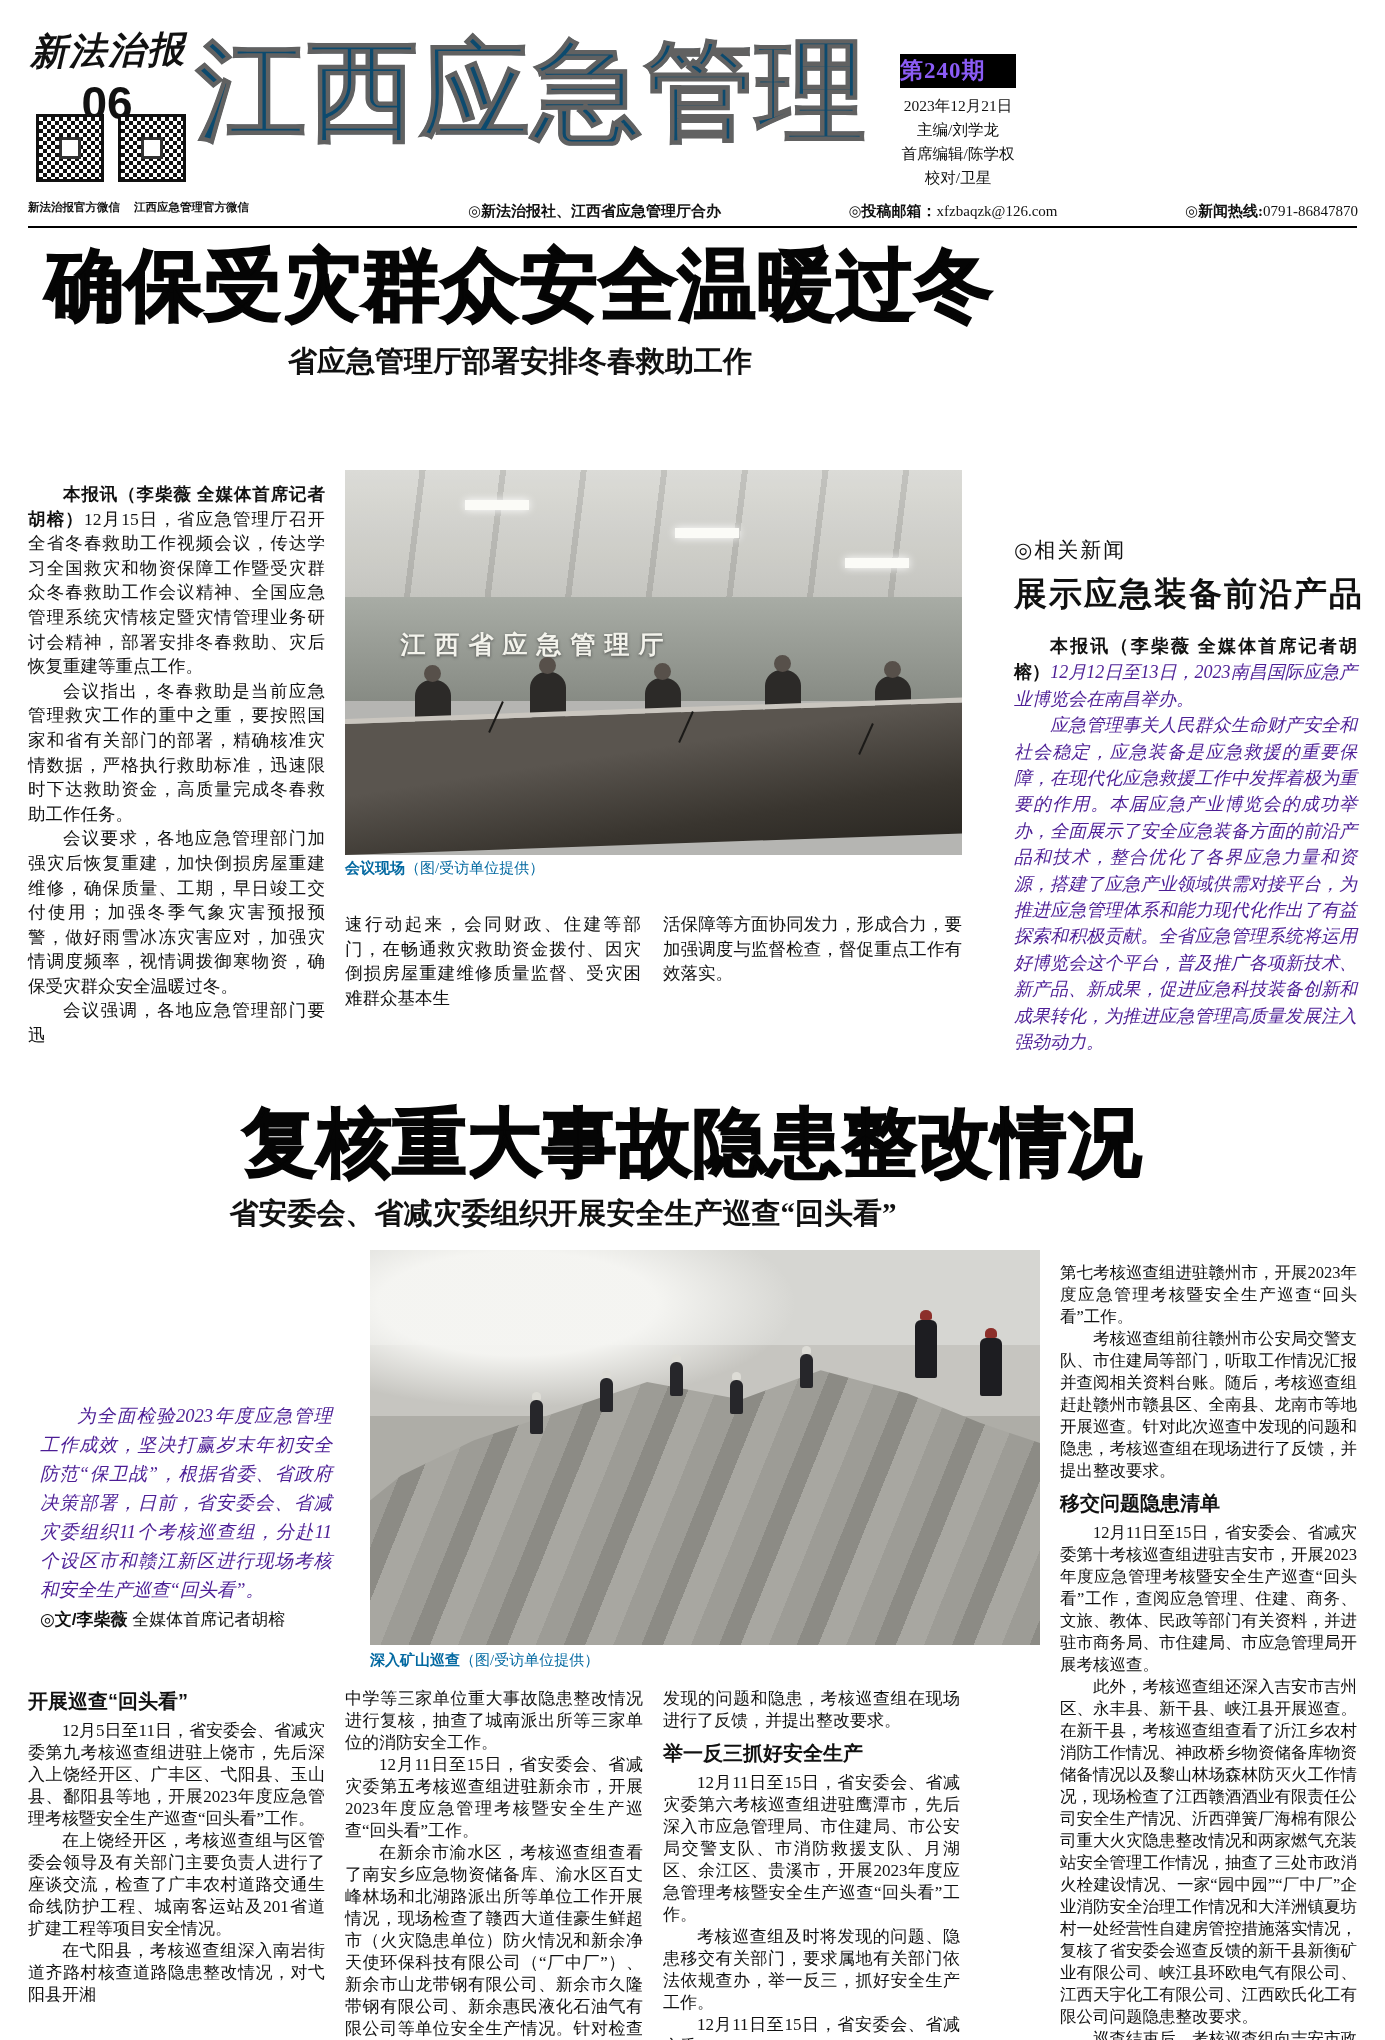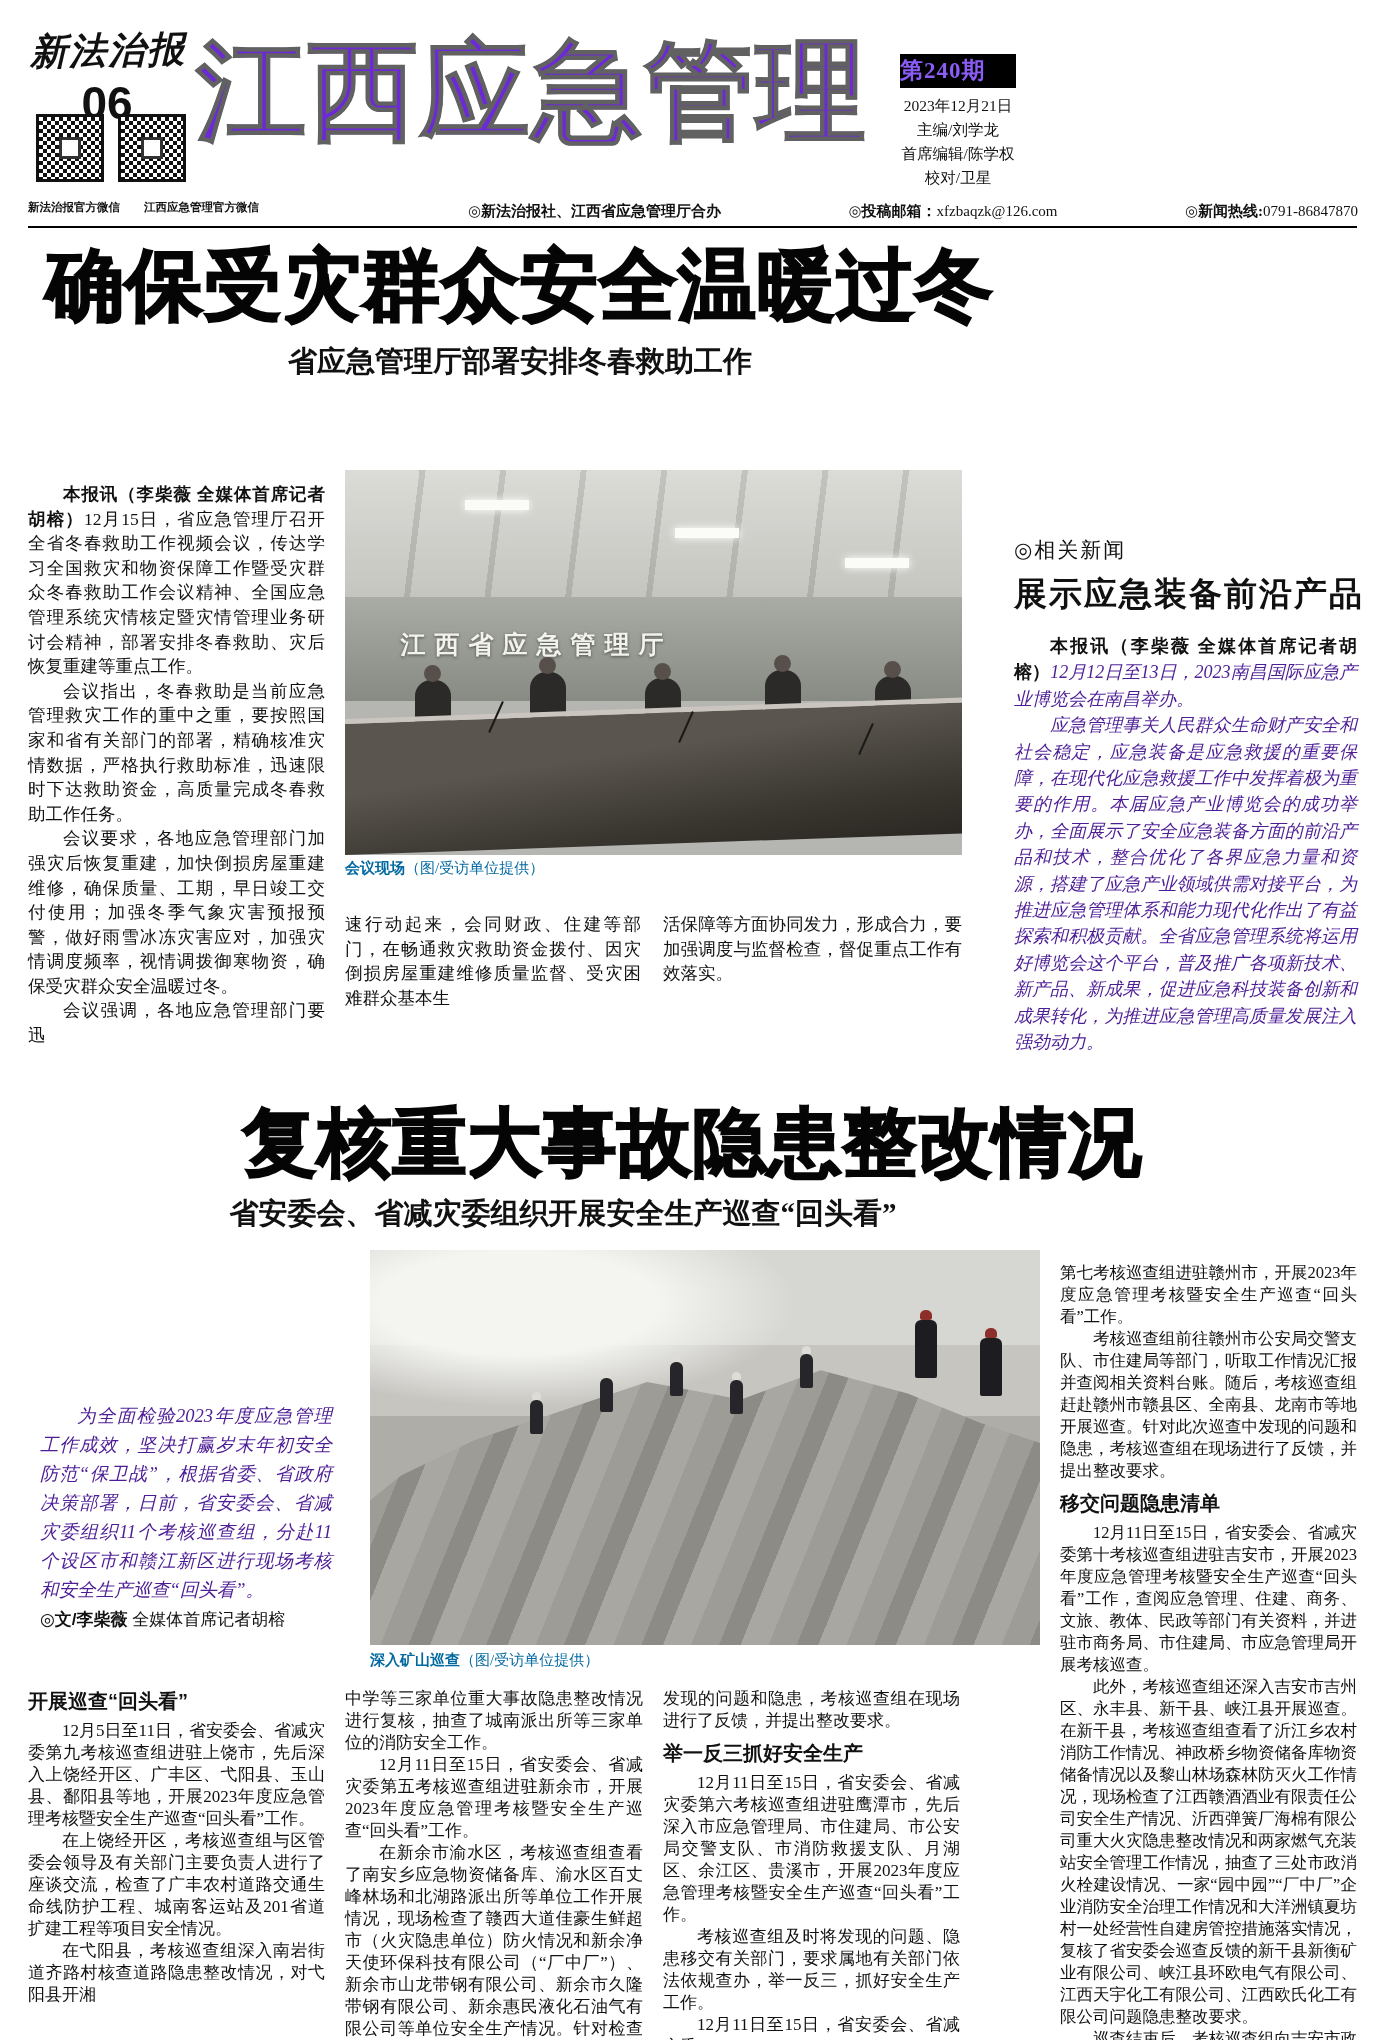--- a/index.html
+++ b/index.html
@@ -14,23 +14,23 @@
     letter-spacing:2px;transform:rotate(-1deg);font-family:"Liberation Serif",serif;}
   .page-num{left:52px;top:76px;width:110px;text-align:center;font-size:46px;font-weight:700;
     font-family:"Liberation Sans","DejaVu Sans",sans-serif;}
   .qr{width:62px;height:62px;border:3px solid #111;
     background:repeating-conic-gradient(#111 0% 25%,#fff 0% 50%) 0 0/8px 8px;position:absolute;}
   .qr::after{content:"";position:absolute;left:20px;top:20px;width:22px;height:22px;background:#fff;
     border:3px solid #333;box-sizing:border-box;}
   .qr1{left:36px;top:114px;}
   .qr2{left:118px;top:114px;}
   .qr-labels{left:28px;top:200px;width:350px;font-size:11.5px;font-weight:700;
-    font-family:"Liberation Sans","DejaVu Sans",sans-serif;display:flex;gap:24px;}
+    font-family:"Liberation Sans","DejaVu Sans",sans-serif;display:flex;gap:14px;}
   .masthead-title{left:196px;top:28px;width:700px;font-size:110px;line-height:1.18;font-weight:900;
-    color:#6d28d9;white-space:nowrap;letter-spacing:2px;-webkit-text-stroke:1px #616161;}
+    color:#0c4a6e;white-space:nowrap;letter-spacing:2px;-webkit-text-stroke:1px #616161;}
   .issue-box{left:900px;top:54px;width:116px;height:34px;background:#000;color:#8b5cf6;
     font-size:23px;font-weight:700;text-align:left;line-height:34px;letter-spacing:1px;}
   .issue-meta{left:868px;top:94px;width:180px;text-align:center;font-size:15.5px;line-height:24px;}
   .info-line{left:468px;top:202px;width:890px;display:flex;justify-content:space-between;
     font-size:15px;white-space:nowrap;}
   .info-line b{font-weight:700;}
   .header-rule{left:28px;top:226px;width:1329px;height:2px;background:#000;}
 
   
   .big-headline{font-weight:900;letter-spacing:1px;color:#050505;-webkit-text-stroke:2px #050505;

